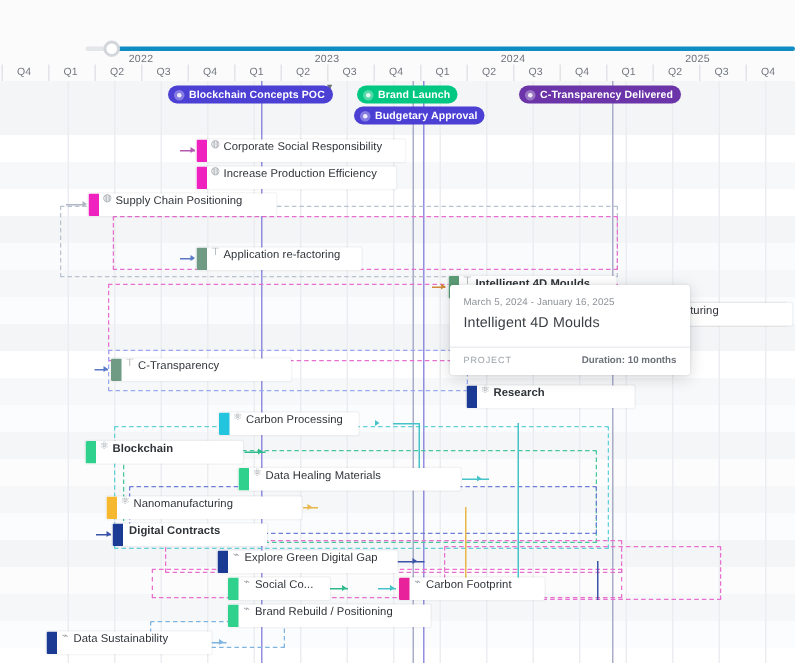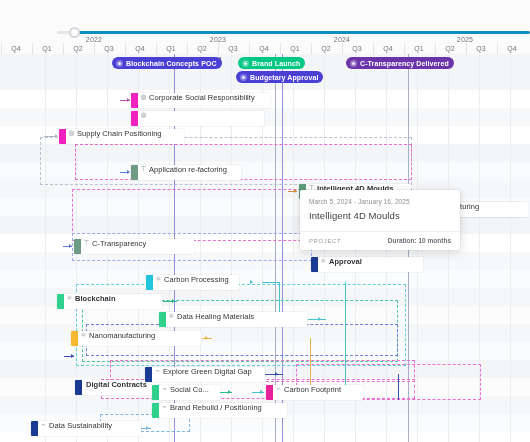--- a/index.html
+++ b/index.html
@@ -376,20 +376,21 @@
       </div>
     <div id="tasks">
         <div class="task" style="left: 131px; top: 39px; width: 139px;">
           <div class="sw" style="background: rgb(239, 34, 192);"></div>
           <div class="ticon">◍</div>
           <div class="tlabel">Corporate Social Responsibility</div>
         </div>
         <div class="task" style="left: 131px; top: 57px; width: 133px;">
           <div class="sw" style="background: rgb(239, 34, 192);"></div>
           <div class="ticon">◍</div>
+          <div class="tlabel">Increase Production Efficiency</div>
         </div>
         <div class="task" style="left: 59px; top: 75px; width: 125px;">
           <div class="sw" style="background: rgb(239, 34, 192);"></div>
           <div class="ticon">◍</div>
           <div class="tlabel">Supply Chain Positioning</div>
         </div>
         <div class="task" style="left: 131px; top: 111px; width: 110px;">
           <div class="sw" style="background: rgb(111, 154, 131);"></div>
           <div class="ticon">⊤</div>
           <div class="tlabel">Application re-factoring</div>
@@ -405,21 +406,21 @@
           <div class="tlabel">Nanomanufacturing</div>
         </div>
         <div class="task" style="left: 74px; top: 185px; width: 120px;">
           <div class="sw" style="background: rgb(111, 154, 131);"></div>
           <div class="ticon">⊤</div>
           <div class="tlabel">C-Transparency</div>
         </div>
         <div class="task bold" style="left: 311px; top: 203px; width: 112px;">
           <div class="sw" style="background: rgb(27, 58, 147);"></div>
           <div class="ticon">⚛</div>
-          <div class="tlabel">Approval</div>
+          <div class="tlabel">Research</div>
         </div>
         <div class="task" style="left: 146px; top: 221px; width: 93px;">
           <div class="sw" style="background: rgb(34, 197, 221);"></div>
           <div class="ticon">⚛</div>
           <div class="tlabel">Carbon Processing</div>
         </div>
         <div class="task bold" style="left: 57px; top: 240px; width: 105px;">
           <div class="sw" style="background: rgb(47, 209, 140);"></div>
           <div class="ticon">⚛</div>
           <div class="tlabel">Blockchain</div>
@@ -427,21 +428,21 @@
         <div class="task" style="left: 159px; top: 258px; width: 148px;">
           <div class="sw" style="background: rgb(47, 209, 140);"></div>
           <div class="ticon">⚛</div>
           <div class="tlabel">Data Healing Materials</div>
         </div>
         <div class="task" style="left: 71px; top: 277px; width: 130px;">
           <div class="sw" style="background: rgb(245, 184, 46);"></div>
           <div class="ticon">⚛</div>
           <div class="tlabel">Nanomanufacturing</div>
         </div>
-        <div class="task bold" style="left: 75px; top: 295px; width: 103px; margin-top: 31px;">
+        <div class="task bold" style="left: 75px; top: 295px; width: 103px;">
           <div class="sw" style="background: rgb(27, 58, 147);"></div>
           <div style="width: 4px;"></div>
           <div class="tlabel">Digital Contracts</div>
         </div>
         <div class="task" style="left: 145px; top: 313px; width: 120px;">
           <div class="sw" style="background: rgb(27, 58, 147);"></div>
           <div class="ticon">⌁</div>
           <div class="tlabel">Explore Green Digital Gap</div>
         </div>
         <div class="task" style="left: 152px; top: 331px; width: 68px;">

